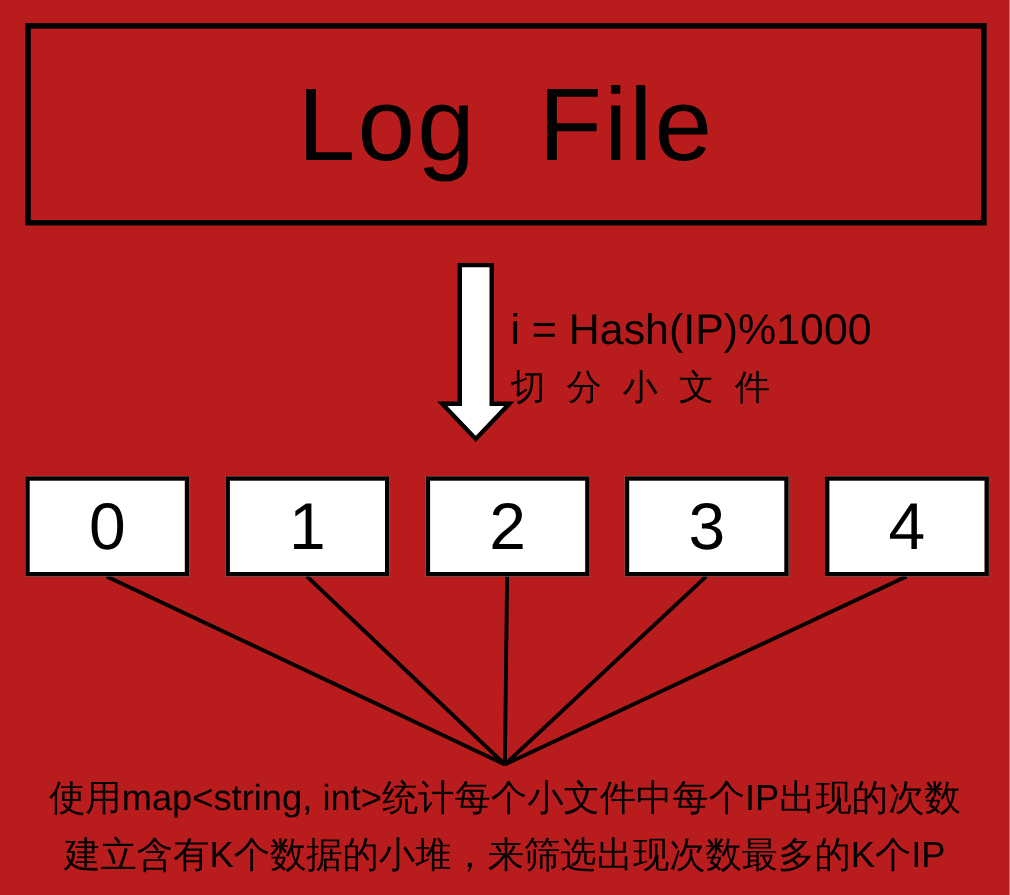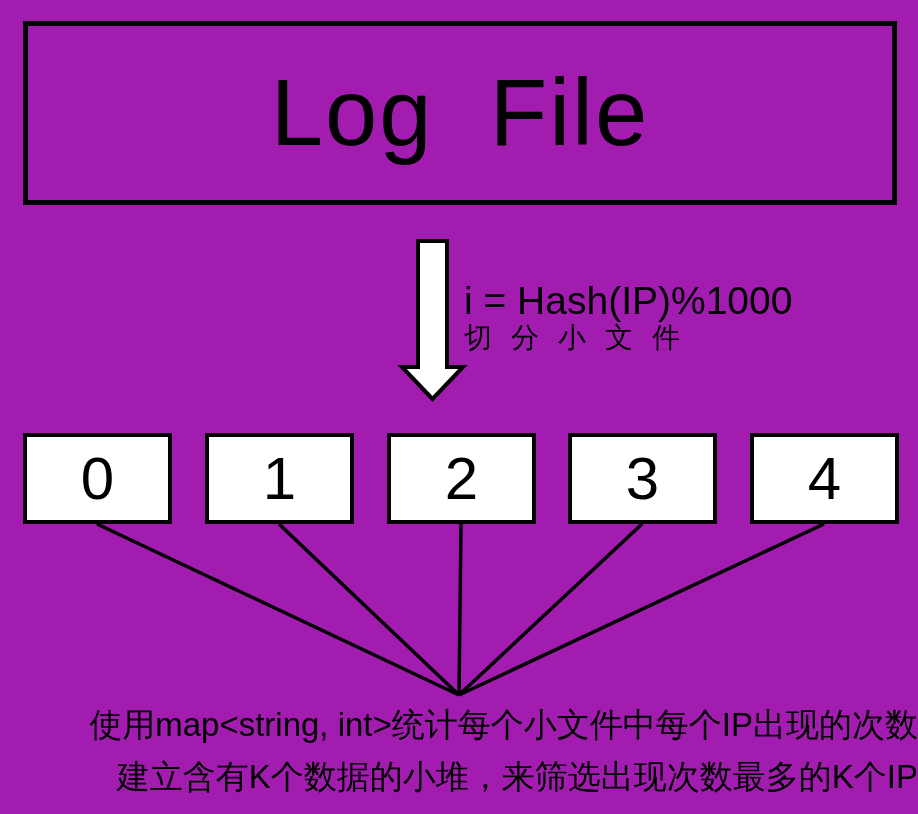--- a/index.html
+++ b/index.html
@@ -4,21 +4,21 @@
 <style>
   html, body {
     margin: 0;
     padding: 0;
     background: #ffffff;
   }
   .canvas {
     position: relative;
     width: 918px;
     height: 814px;
-    background: #a21caf;
+    background: #b91c1c;
     overflow: hidden;
     font-family: "Liberation Sans", "DejaVu Sans", sans-serif;
     color: #000000;
   }
 
   
   .title-box {
     position: absolute;
     left: 23px;
     top: 21px;
@@ -53,21 +53,22 @@
     left: 464px;
     top: 280px;
     z-index: 2;
   }
   .hash-annotation .formula {
     font-size: 39px;
     line-height: 1.1;
     white-space: pre;
   }
   .hash-annotation .caption {
-    font-size: 28px;
+    margin-top: 12px;
+    font-size: 32px;
     line-height: 1.1;
     letter-spacing: 19px;
     white-space: pre;
   }
 
   
   .bucket {
     position: absolute;
     top: 433px;
     width: 149px;
@@ -88,21 +89,21 @@
   .bucket-1 { left: 205px; }
   .bucket-2 { left: 387px; }
   .bucket-3 { left: 568px; }
   .bucket-4 { left: 750px; }
 
   
   .note-line {
     position: absolute;
     left: 0;
     width: 918px;
-    text-align: right;
+    text-align: center;
     font-size: 33px;
     line-height: 1.25;
     white-space: pre;
     z-index: 2;
   }
   .note-line-1 { top: 704px; }
   .note-line-2 { top: 756px; }
 
   
   .watermark {

